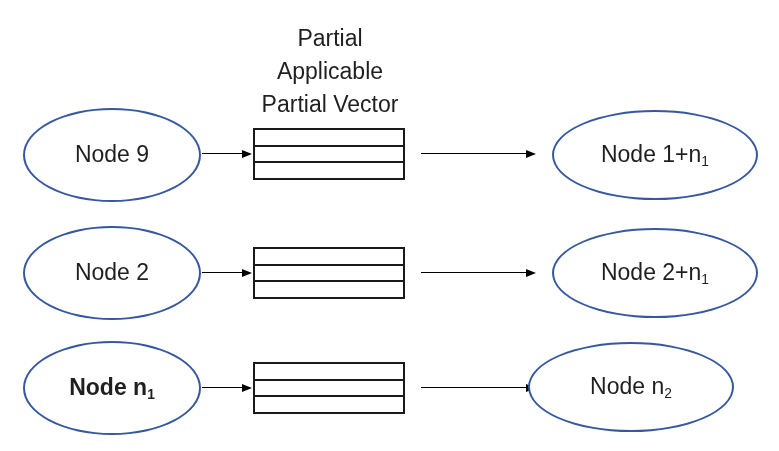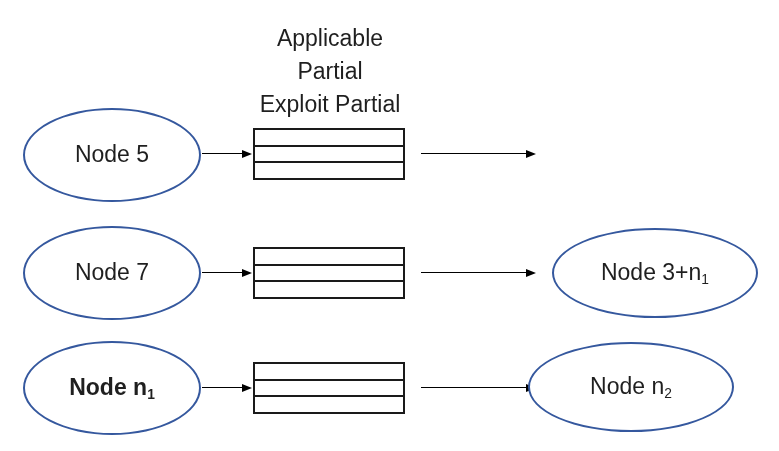--- a/index.html
+++ b/index.html
@@ -70,48 +70,51 @@
     border-top: 4.5px solid transparent;
     border-bottom: 4.5px solid transparent;
   }
 </style>
 </head>
 <body>
 
 <div class="canvas">
 
   <div class="title">
+    <div>Partial</div>
     <div>Applicable</div>
-    <div>Partial</div>
-    <div>Exploit Partial</div>
+    <div>Partial Vector</div>
   </div>
 
   <div class="ellipse left" style="left:23px; top:108px;">
-    <span class="lbl"><span>Node 5</span><span class="subs"></span></span>
+    <span class="lbl"><span>Node 9</span><span class="subs"></span></span>
   </div>
   <div class="arrow" style="left:202px; top:153px; width:40px;"></div>
   <div class="vbox" style="left:253px; top:128px;">
     <div class="vcell"></div>
     <div class="vcell"></div>
     <div class="vcell"></div>
   </div>
   <div class="arrow" style="left:421px; top:153px; width:105px;"></div>
+  <div class="ellipse right" style="left:552px; top:110px;">
+    <span class="lbl"><span>Node 1+n</span><span class="subs">1</span></span>
+  </div>
 
   <div class="ellipse left" style="left:23px; top:226px;">
-    <span class="lbl"><span>Node 7</span><span class="subs"></span></span>
+    <span class="lbl"><span>Node 2</span><span class="subs"></span></span>
   </div>
   <div class="arrow" style="left:202px; top:272px; width:40px;"></div>
   <div class="vbox" style="left:253px; top:247px;">
     <div class="vcell"></div>
     <div class="vcell"></div>
     <div class="vcell"></div>
   </div>
   <div class="arrow" style="left:421px; top:272px; width:105px;"></div>
   <div class="ellipse right" style="left:552px; top:228px;">
-    <span class="lbl"><span>Node 3+n</span><span class="subs">1</span></span>
+    <span class="lbl"><span>Node 2+n</span><span class="subs">1</span></span>
   </div>
 
   <div class="ellipse left" style="left:23px; top:341px;font-weight:bold;">
     <span class="lbl"><span>Node n</span><span class="subs">1</span></span>
   </div>
   <div class="arrow" style="left:202px; top:387px; width:40px;"></div>
   <div class="vbox" style="left:253px; top:362px;">
     <div class="vcell"></div>
     <div class="vcell"></div>
     <div class="vcell"></div>

